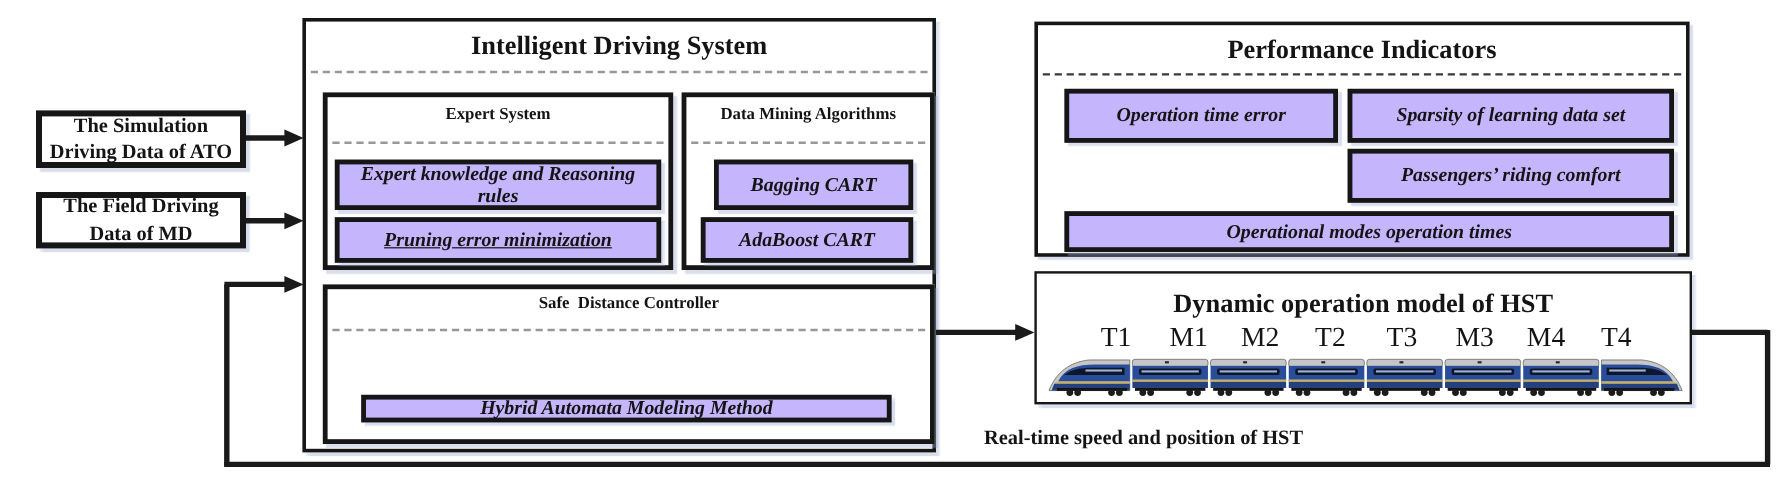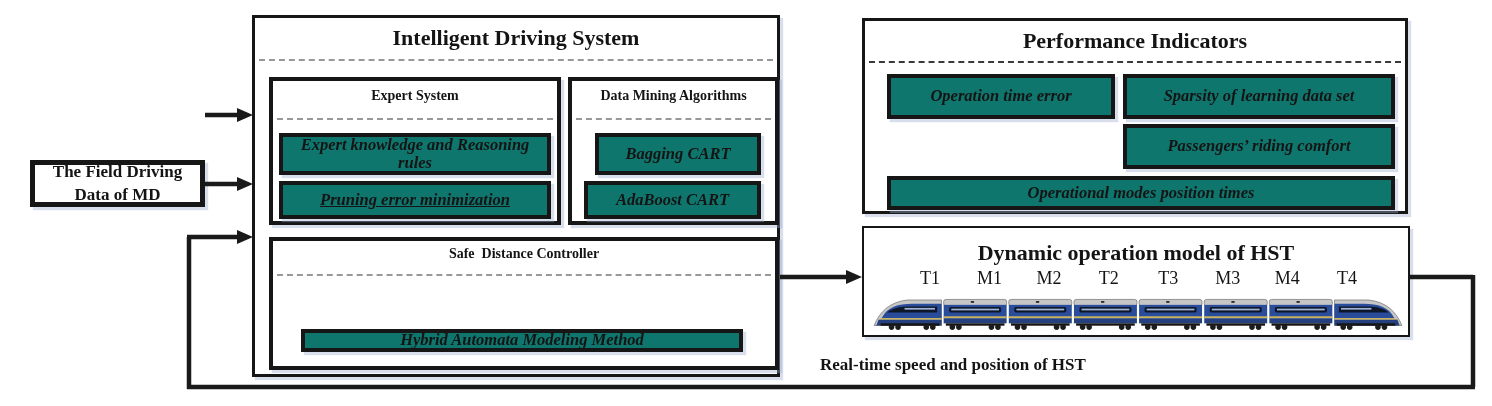--- a/index.html
+++ b/index.html
@@ -12,31 +12,35 @@
              font-weight:bold;font-size:17px;line-height:1.32;white-space:pre-line;
              border:5px solid #161616;}
   .panel-title{position:absolute;left:0;right:0;text-align:center;font-weight:bold;white-space:pre-wrap;}
   .t19{font-size:22px;}
   .t18{font-size:14px;}
   .dash{position:absolute;height:0;border-top:2px dashed #989898;}
   .dash-dark{border-top-color:#3a3a3a;}
   .sub-box{position:absolute;box-sizing:border-box;background:#fff;border:4px solid #161616;}
   .leaf{position:absolute;box-sizing:border-box;display:flex;align-items:center;justify-content:center;
         text-align:center;font-weight:bold;font-style:italic;font-size:16.5px;line-height:1.1;
-        border:4px solid #161616;background:#0f766e;}
-  .car-labels{position:absolute;display:flex;justify-content:space-between;font-size:18px;}
+        border:4px solid #161616;background:#c4b5fd;}
+  .car-labels{position:absolute;display:flex;justify-content:space-between;font-size:23px;}
   .car-labels span{display:inline-block;width:30px;text-align:center;}
   .feedback-label{position:absolute;font-weight:bold;font-size:17px;}
   svg.overlay{position:absolute;left:0;top:0;pointer-events:none;}
 </style>
 </head>
 <body>
 
 <div class="canvas">
 
+  <div class="abs input-box shadow" style="left:30px;top:92px;width:175px;height:48px;">
+    <span>The Simulation
+Driving Data of ATO</span>
+  </div>
   <div class="abs input-box shadow" style="left:30px;top:160px;width:175px;height:47px;">
     <span>The Field Driving
 Data of MD</span>
   </div>
 
   <div class="box shadow" style="left:252px;top:15px;width:528px;height:362px;">
     <div class="panel-title t19" style="top:7px;">Intelligent Driving System</div>
     <div class="dash" style="left:4px;right:4px;top:41px;"></div>
 
     <div class="sub-box shadow" style="left:14px;top:59px;width:292px;height:148px;">
@@ -59,21 +63,21 @@
       <div class="leaf shadow" style="left:28px;right:32px;top:88px;height:23px;">Hybrid Automata Modeling Method</div>
     </div>
   </div>
 
   <div class="box shadow" style="left:862px;top:18px;width:546px;height:196px;">
     <div class="panel-title t19" style="top:7px;">Performance Indicators</div>
     <div class="dash dash-dark" style="left:4px;right:4px;top:40px;"></div>
     <div class="leaf shadow" style="left:22px;top:53px;width:228px;height:45px;">Operation time error</div>
     <div class="leaf shadow" style="left:258px;top:53px;width:272px;height:45px;">Sparsity of learning data set</div>
     <div class="leaf shadow" style="left:258px;top:103px;width:272px;height:45px;">Passengers’ riding comfort</div>
-    <div class="leaf shadow" style="left:22px;top:155px;width:508px;height:34px;">Operational modes position times</div>
+    <div class="leaf shadow" style="left:22px;top:155px;width:508px;height:34px;">Operational modes operation times</div>
   </div>
 
   <div class="box shadow" style="left:862px;top:226px;width:548px;height:111px;border-width:2px;">
     <div class="panel-title t19" style="top:12px;">Dynamic operation model of HST</div>
     <div class="car-labels" style="left:51px;top:40px;width:447px;">
       <span>T1</span>
       <span>M1</span>
       <span>M2</span>
       <span>T2</span>
       <span>T3</span>

